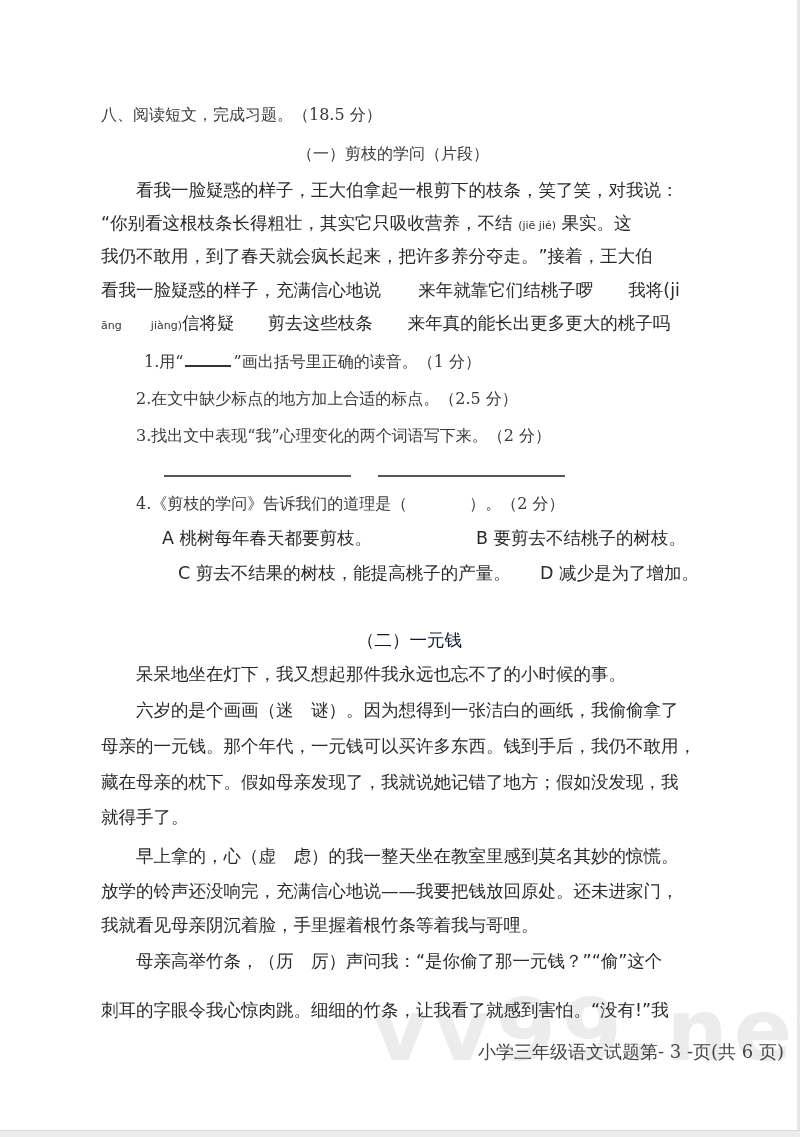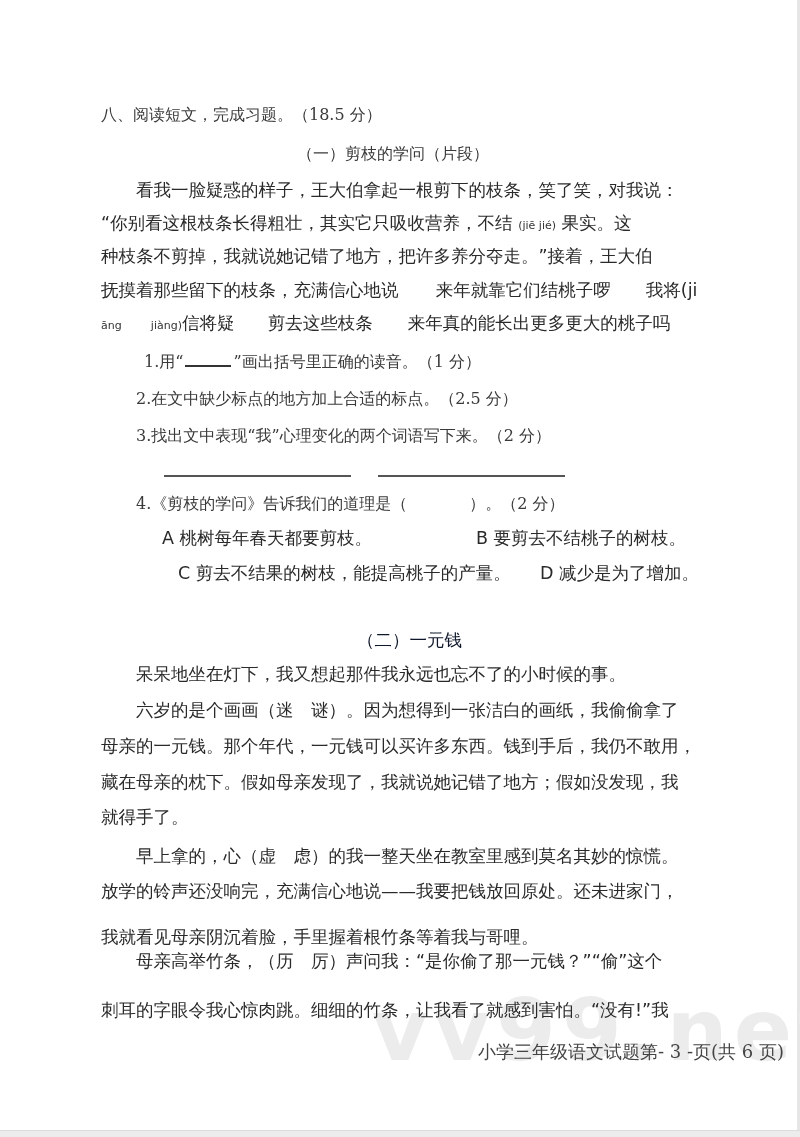--- a/index.html
+++ b/index.html
@@ -35,24 +35,24 @@
 <div class="line serif" style="left:297px; top:143px;">（一）剪枝的学问（片段）</div>
 
 <div class="line" style="left:136px; top:179px;">看我一脸疑惑的样子，王大伯拿起一根剪下的枝条，笑了笑，对我说：</div>
 
 <div class="line" style="left:101px; top:212px;">
   <span>“你别看这根枝条长得粗壮，其实它只吸收营养，不结</span>
   <span class="pinyin">(jiē  jié)</span>
   <span>果实。这</span>
 </div>
 
-<div class="line" style="left:101px; top:245px;">种枝条不剪掉，我就说她记错了地方，把许多养分夺走。”接着，王大伯</div>
+<div class="line" style="left:101px; top:245px;">我仍不敢用，到了春天就会疯长起来，把许多养分夺走。”接着，王大伯</div>
 
 <div class="line" style="left:101px; top:279px;">
-  <span>抚摸着那些留下的枝条，充满信心地说</span>
+  <span>看我一脸疑惑的样子，充满信心地说</span>
   <span class="gap" style="width:26px;"></span>
   <span>来年就靠它们结桃子啰</span>
   <span class="gap" style="width:24px;"></span>
   <span>我将(ji</span>
 </div>
 
 <div class="line" style="left:101px; top:312px;">
   <span class="pinyin">āng</span>
   <span class="gap" style="width:18px;"></span>
   <span class="pinyin">jiàng)</span><span>信将疑</span>
@@ -88,21 +88,21 @@
 
 <div class="line" style="left:357px; top:629px; color:#0f172a;">（二）一元钱</div>
 
 <div class="line" style="left:136px; top:663px;">呆呆地坐在灯下，我又想起那件我永远也忘不了的小时候的事。</div>
 <div class="line" style="left:136px; top:699px;">六岁的是个画画（迷　谜）。因为想得到一张洁白的画纸，我偷偷拿了</div>
 <div class="line" style="left:101px; top:735px;">母亲的一元钱。那个年代，一元钱可以买许多东西。钱到手后，我仍不敢用，</div>
 <div class="line" style="left:101px; top:771px;">藏在母亲的枕下。假如母亲发现了，我就说她记错了地方；假如没发现，我</div>
 <div class="line" style="left:101px; top:806px;">就得手了。</div>
 <div class="line" style="left:136px; top:845px;">早上拿的，心（虚　虑）的我一整天坐在教室里感到莫名其妙的惊慌。</div>
 <div class="line" style="left:101px; top:880px;">放学的铃声还没响完，充满信心地说——我要把钱放回原处。还未进家门，</div>
-<div class="line" style="left:101px; top:914px;margin-top:12px;">我就看见母亲阴沉着脸，手里握着根竹条等着我与哥哩。</div>
+<div class="line" style="left:101px; top:914px;">我就看见母亲阴沉着脸，手里握着根竹条等着我与哥哩。</div>
 
 <div class="watermark">vv99.net</div>
 
 <div class="line" style="left:136px; top:950px;">母亲高举竹条，（历　厉）声问我：“是你偷了那一元钱？”“偷”这个</div>
 <div class="line" style="left:101px; top:986px;margin-top:13px;">刺耳的字眼令我心惊肉跳。细细的竹条，让我看了就感到害怕。“没有!”我</div>
 
 <div class="footer">小学三年级语文试题第- 3 -页(共 6 页)</div>
 
 <div class="page-edge-bottom"></div>
 

